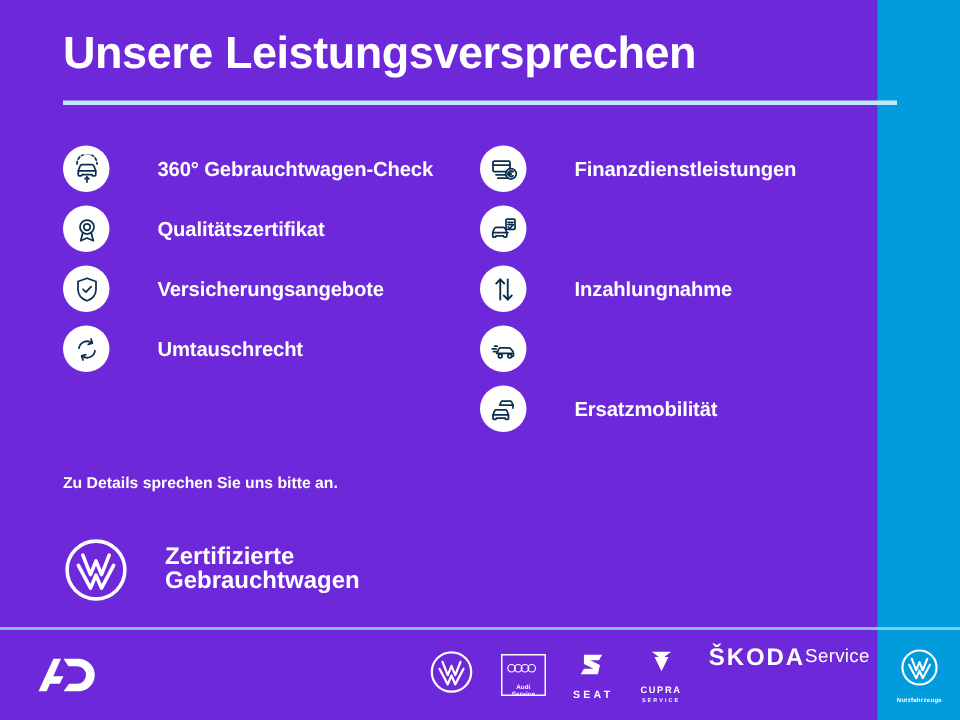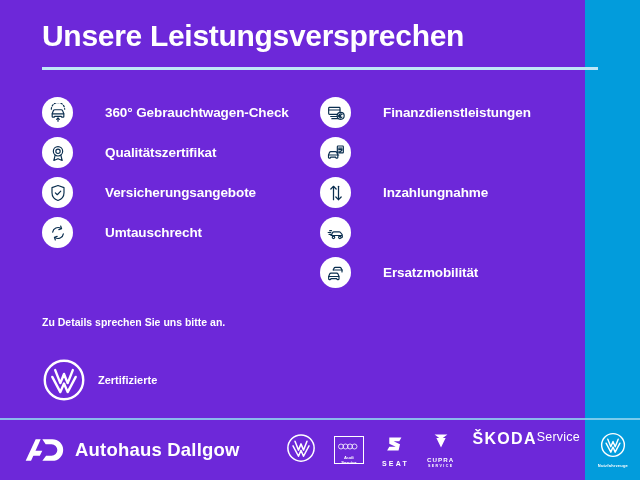--- a/index.html
+++ b/index.html
@@ -101,23 +101,23 @@
     top: 358px;
     display: flex;
     align-items: center;
   }
   .vw-ring {
     width: 44px;
     height: 44px;
     flex: 0 0 44px;
   }
   .certified-text {
-    margin-left: 12px;
-    color: #ffffff;
-    font-size: 11px;
+    margin-left: 24px;
+    color: #ffffff;
+    font-size: 16px;
     font-weight: bold;
     line-height: 16px;
   }
   .certified-text span { display: block; }
 
   
   .footer-rule {
     position: absolute;
     left: 0;
     top: 418px;
@@ -377,36 +377,36 @@
   <div class="certified">
     <span class="vw-ring">
       <svg width="44" height="44" viewBox="0 0 48 48" fill="none" stroke="#ffffff" stroke-width="2.6" stroke-linecap="round" stroke-linejoin="round">
         <circle cx="24" cy="24" r="21"></circle>
         <path d="M14.4 13.2l5.6 14.2 4-10 4 10 5.6-14.2"></path>
         <path d="M11.2 20.6l8.8 16.6 4-9.4 4 9.4 8.8-16.6"></path>
       </svg>
     </span>
     <span class="certified-text">
       <span>Zertifizierte</span>
+      <span>Gebrauchtwagen</span>
     </span>
   </div>
 
   <div class="footer-rule"></div>
 
   <div class="footer">
 
     <div class="dealer">
       <span class="dealer-mark">
         <svg width="40" height="26" viewBox="0 0 48 30" fill="#ffffff">
           <path d="M2 28 L14 2 L20 2 L8.5 28 Z"></path>
           <path d="M9.5 16 L22 16 L19 22 L6.5 22 Z"></path>
           <path d="M22 2 L34 2 A13 13 0 0 1 34 28 L22 28 L26.5 22 L33 22 A7 7 0 0 0 33 8 L26 8 Z"></path>
         </svg>
       </span>
-      <span class="dealer-name">Autohaus Dallgow</span>
     </div>
 
     <div class="brands">
 
       <span class="brand">
         <span>
           <svg width="30" height="30" viewBox="0 0 48 48" fill="none" stroke="#ffffff" stroke-width="2.4" stroke-linecap="round" stroke-linejoin="round">
             <circle cx="24" cy="24" r="21"></circle>
             <path d="M14.4 13.2l5.6 14.2 4-10 4 10 5.6-14.2"></path>
             <path d="M11.2 20.6l8.8 16.6 4-9.4 4 9.4 8.8-16.6"></path>

